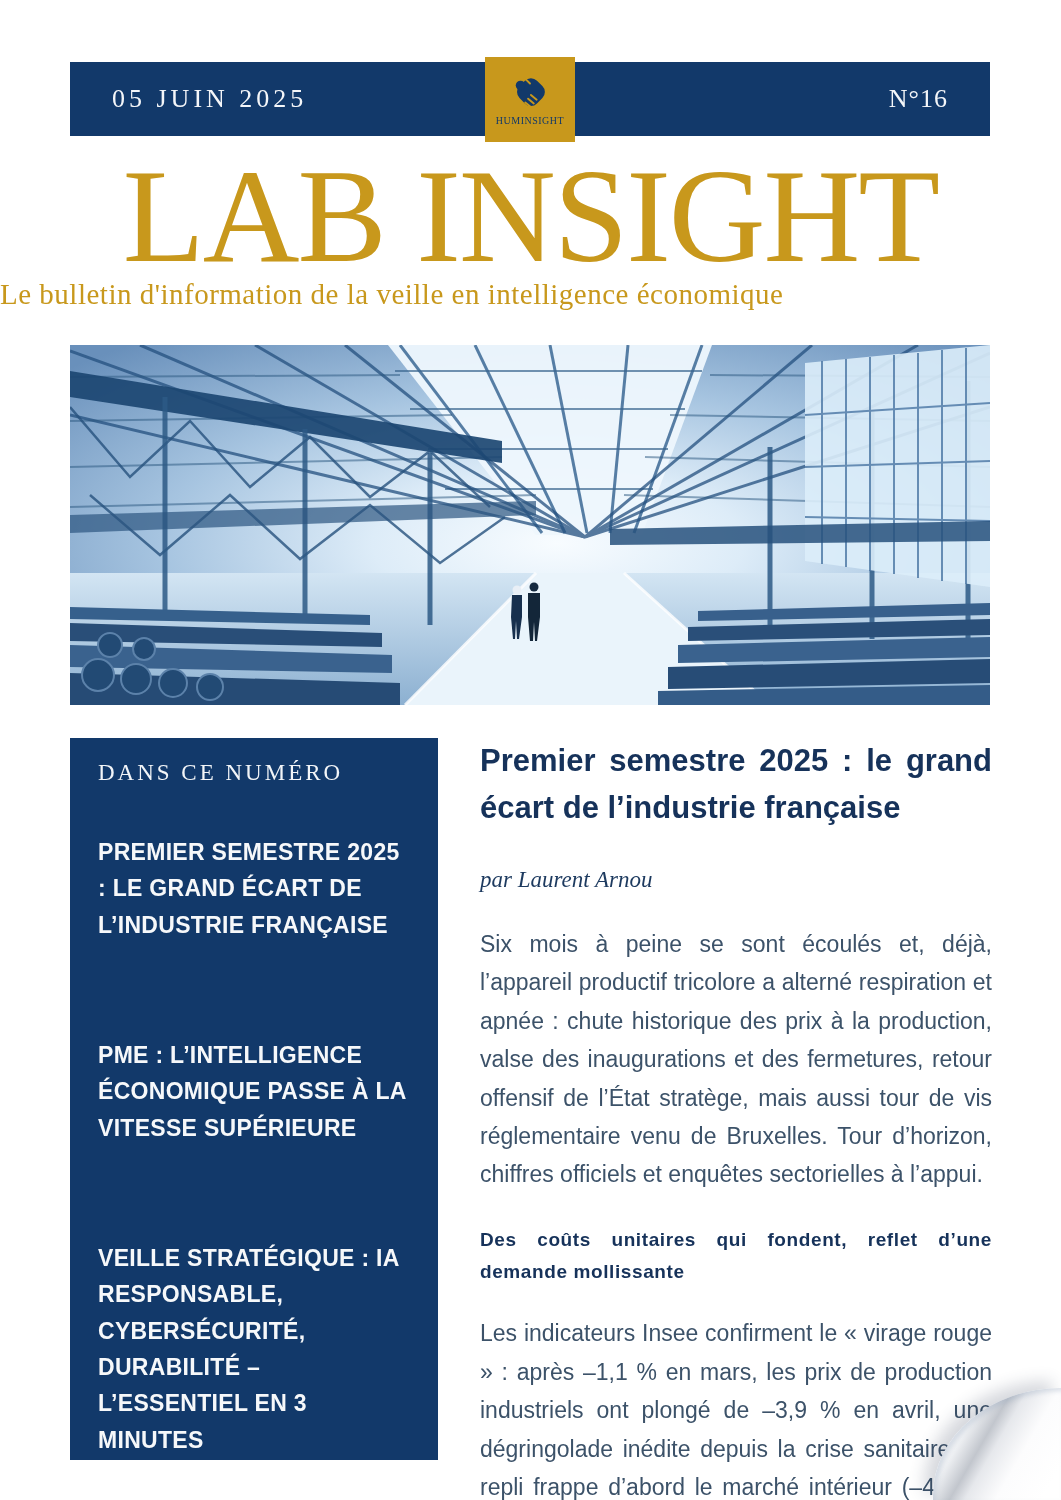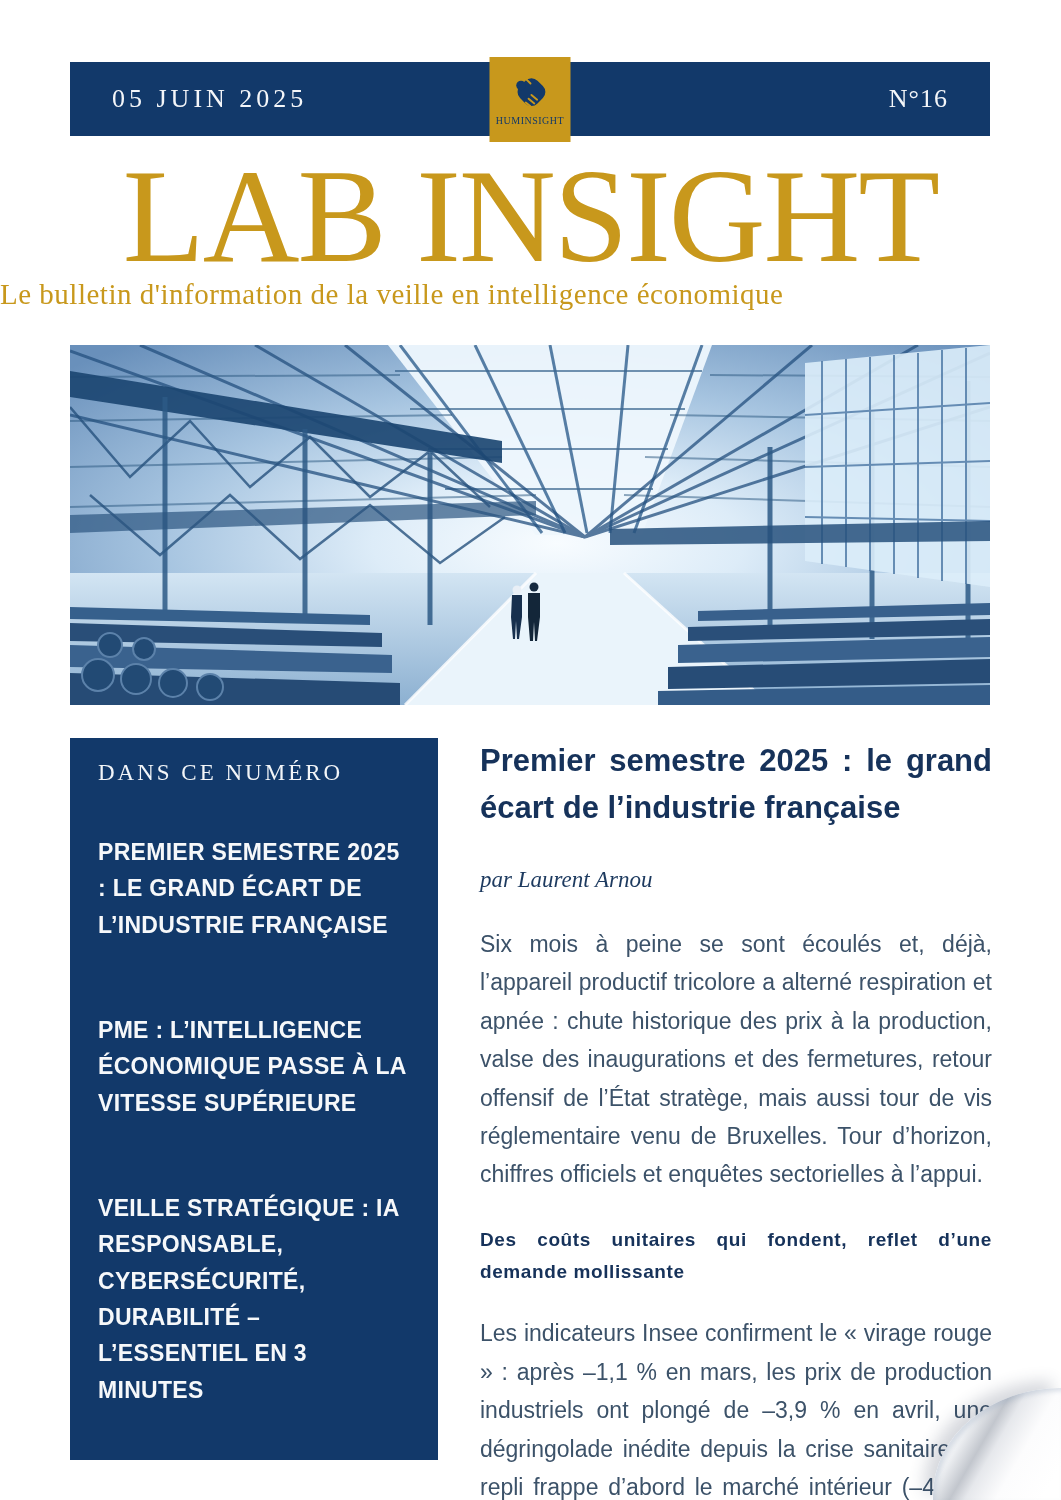--- a/index.html
+++ b/index.html
@@ -22,21 +22,21 @@
   .masthead-bar .date,
   .masthead-bar .issue{
     font-family:"Liberation Serif", serif;
     color:#f4f6f9;font-size:26px;
   }
   .masthead-bar .date{letter-spacing:4px;}
   .masthead-bar .issue{letter-spacing:1px;}
 
   .logo-box{
     position:absolute;left:50%;top:-5px;transform:translateX(-50%);
-    width:81px;height:85px;background:var(--gold);
+    width:90px;height:85px;background:var(--gold);
     display:flex;flex-direction:column;align-items:center;justify-content:center;
     gap:3px;
   }
   .logo-box svg{display:block;}
   .logo-label{
     font-family:"Liberation Serif", serif;
     font-size:10px;letter-spacing:.5px;color:var(--navy);
   }
 
   
@@ -70,21 +70,21 @@
   }
   .toc-heading{
     font-family:"Liberation Serif", serif;font-weight:400;
     font-size:23px;letter-spacing:3px;color:#f2f5f8;
     margin:0 0 48px 0;
   }
   .toc-item{
     font-weight:700;font-size:23px;line-height:1.58;letter-spacing:.3px;
     color:#f6f8fa;
   }
-  .toc-item + .toc-item{margin-top:69px;}
+  .toc-item + .toc-item{margin-top:94px;}
 
   
   .article{
     position:absolute;left:480px;top:738px;width:512px;
   }
   .article-title{
     margin:0 0 36px 0;
     font-weight:700;font-size:31px;line-height:1.5;
     color:var(--heading);
     text-align:justify;

